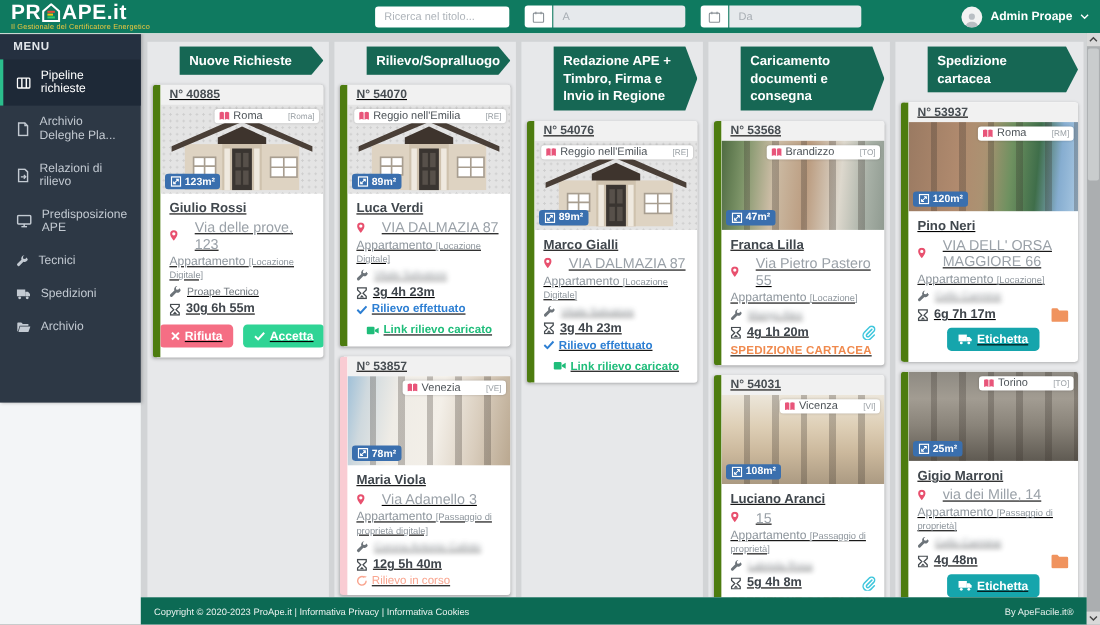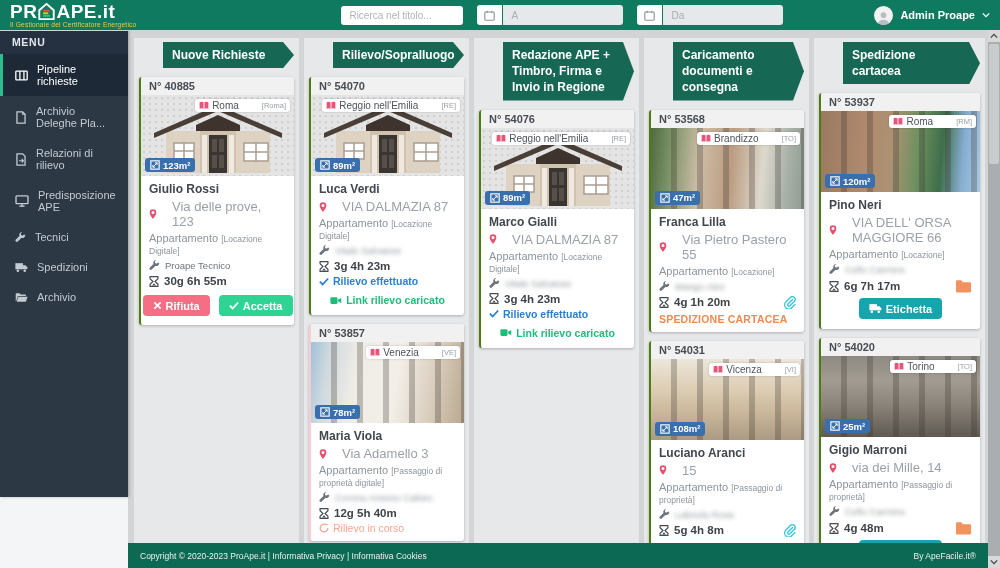--- a/index.html
+++ b/index.html
@@ -21,42 +21,42 @@
   .cal-btn{width:25px;height:20px;background:#fff;border:none;border-radius:3px 0 0 3px;
            display:flex;align-items:center;justify-content:center;cursor:pointer;}
   .date-input{width:120px;height:20px;border:none;border-radius:0 3px 3px 0;background:#e6e9ec;
               font-size:10px;padding:0 8px;color:#777;font-family:"Liberation Sans",sans-serif;margin-left:1px;}
   .date-input::placeholder{color:#a7adb3;}
   .user-area{margin-left:auto;display:flex;align-items:center;gap:7px;color:#fff;cursor:pointer;padding-left:26px;}
   .avatar{width:19px;height:19px;border-radius:50%;background:#f2f2f2;display:flex;align-items:end;justify-content:center;overflow:hidden;}
   .user-name{font-size:11px;font-weight:bold;}
 
   
-  .sidebar{position:absolute;left:0;top:30px;width:128px;height:467px;background:#2d3845;z-index:4;
+  .sidebar{position:absolute;left:0;top:30px;width:128px;height:336px;background:#2d3845;z-index:4;
            box-shadow:1px 0 3px rgba(0,0,0,.25);}
   .menu-label{background:#253040;color:#e3e7eb;font-size:10.5px;font-weight:bold;letter-spacing:.6px;
               padding:6px 12px;}
   .side-item{display:flex;align-items:center;gap:9px;padding:9px 10px 9px 12px;color:#c3cad2;
              font-size:11px;cursor:pointer;border-left:3px solid transparent;}
   .side-item.active{background:#1e2937;color:#fff;border-left:3px solid #2bbd8c;}
   .side-item .ic{flex:0 0 auto;}
 
   
   .board{position:absolute;left:128px;top:30px;right:12px;bottom:25px;background:#d2d4d6;
          display:flex;gap:5px;padding:8px 3px 0 6px;overflow:hidden;}
   .column{width:165px;flex:0 0 165px;background:#e7e8ea;padding:4px 5px;display:flex;
           flex-direction:column;gap:9px;}
   .column:last-child{flex:0 0 171px;width:171px;}
   .col-banner{background:#166754;color:#fff;font-weight:bold;font-size:12px;line-height:1.35;
               padding:5px 16px 5px 9px;
               clip-path:polygon(0 0,calc(100% - 11px) 0,100% 50%,calc(100% - 11px) 100%,0 100%);margin-left:24px;}
 
   
-  .card{background:#fff;border-radius:3px;border-left:2px solid #4d7c0f;overflow:hidden;
-        box-shadow:0 1px 3px rgba(0,0,0,.25);flex:0 0 auto;}
+  .card{background:#fff;border-radius:3px;border-left:7px solid #4d7c0f;overflow:hidden;
+        box-shadow:0 1px 3px rgba(0,0,0,.25);flex:0 0 auto;text-decoration:underline;}
   .card.accent-pink{border-left-color:#f9ccd3;}
   .card-num{background:#f1f1f1;padding:3px 8px;font-size:11px;font-weight:bold;color:#474d52;}
   .card-img{height:81px;position:relative;overflow:hidden;}
   .card-img.cartoon{background-color:#e4e4e4;
         background-image:radial-gradient(#cfcfcf 1px,transparent 1px);background-size:6px 6px;}
   .card-img svg.house{position:absolute;left:50%;top:6px;transform:translateX(-50%);}
   .stripes{position:absolute;inset:0;
         background:repeating-linear-gradient(90deg,transparent 0 20px,rgba(55,48,42,.28) 20px 26px);}
   .photo-venezia{background:linear-gradient(100deg,#9fc0d8 0%,#cfd9de 12%,#efece6 30%,#f3efe8 55%,#d9cdbd 78%,#b9a78f 100%);}
   .photo-brandizzo{background:linear-gradient(95deg,#4f6b42 0%,#7d9468 14%,#cdbda6 32%,#bb9c80 52%,#ddd8cd 72%,#a7b0a6 88%,#8f9a90 100%);}
@@ -783,21 +783,20 @@
                   <path d="M11 4h3.5l2.5 2.8V9.5h-6Z" fill="currentColor"></path>
                   <circle cx="4" cy="11.5" r="1.8" fill="currentColor" stroke="#fff" stroke-width="0"></circle>
                   <circle cx="13.5" cy="11.5" r="1.8" fill="currentColor"></circle>
                 </svg>
               </span>
               <span>Etichetta</span>
             </button>
         </div>
       </div>
       <div class="card ">
-        <div class="card-num">N° 54020</div>
         <div class="card-img photo-torino">
           <div class="stripes"></div>
           <div class="city-badge">
             <span class="ic ">
                 <svg width="10" height="9" viewBox="0 0 16 14">
                   <path d="M1 1.8C3.3.6 5.8.6 7.3 1.8v10.4C5.8 11 3.3 11 1 12.2Zm14 0C12.7.6 10.2.6 8.7 1.8v10.4c1.5-1.2 4-1.2 6.3 0Z" fill="#e8557a"></path>
                 </svg>
               </span>
             <span>Torino</span>
               <span class="prov">[TO]</span>

